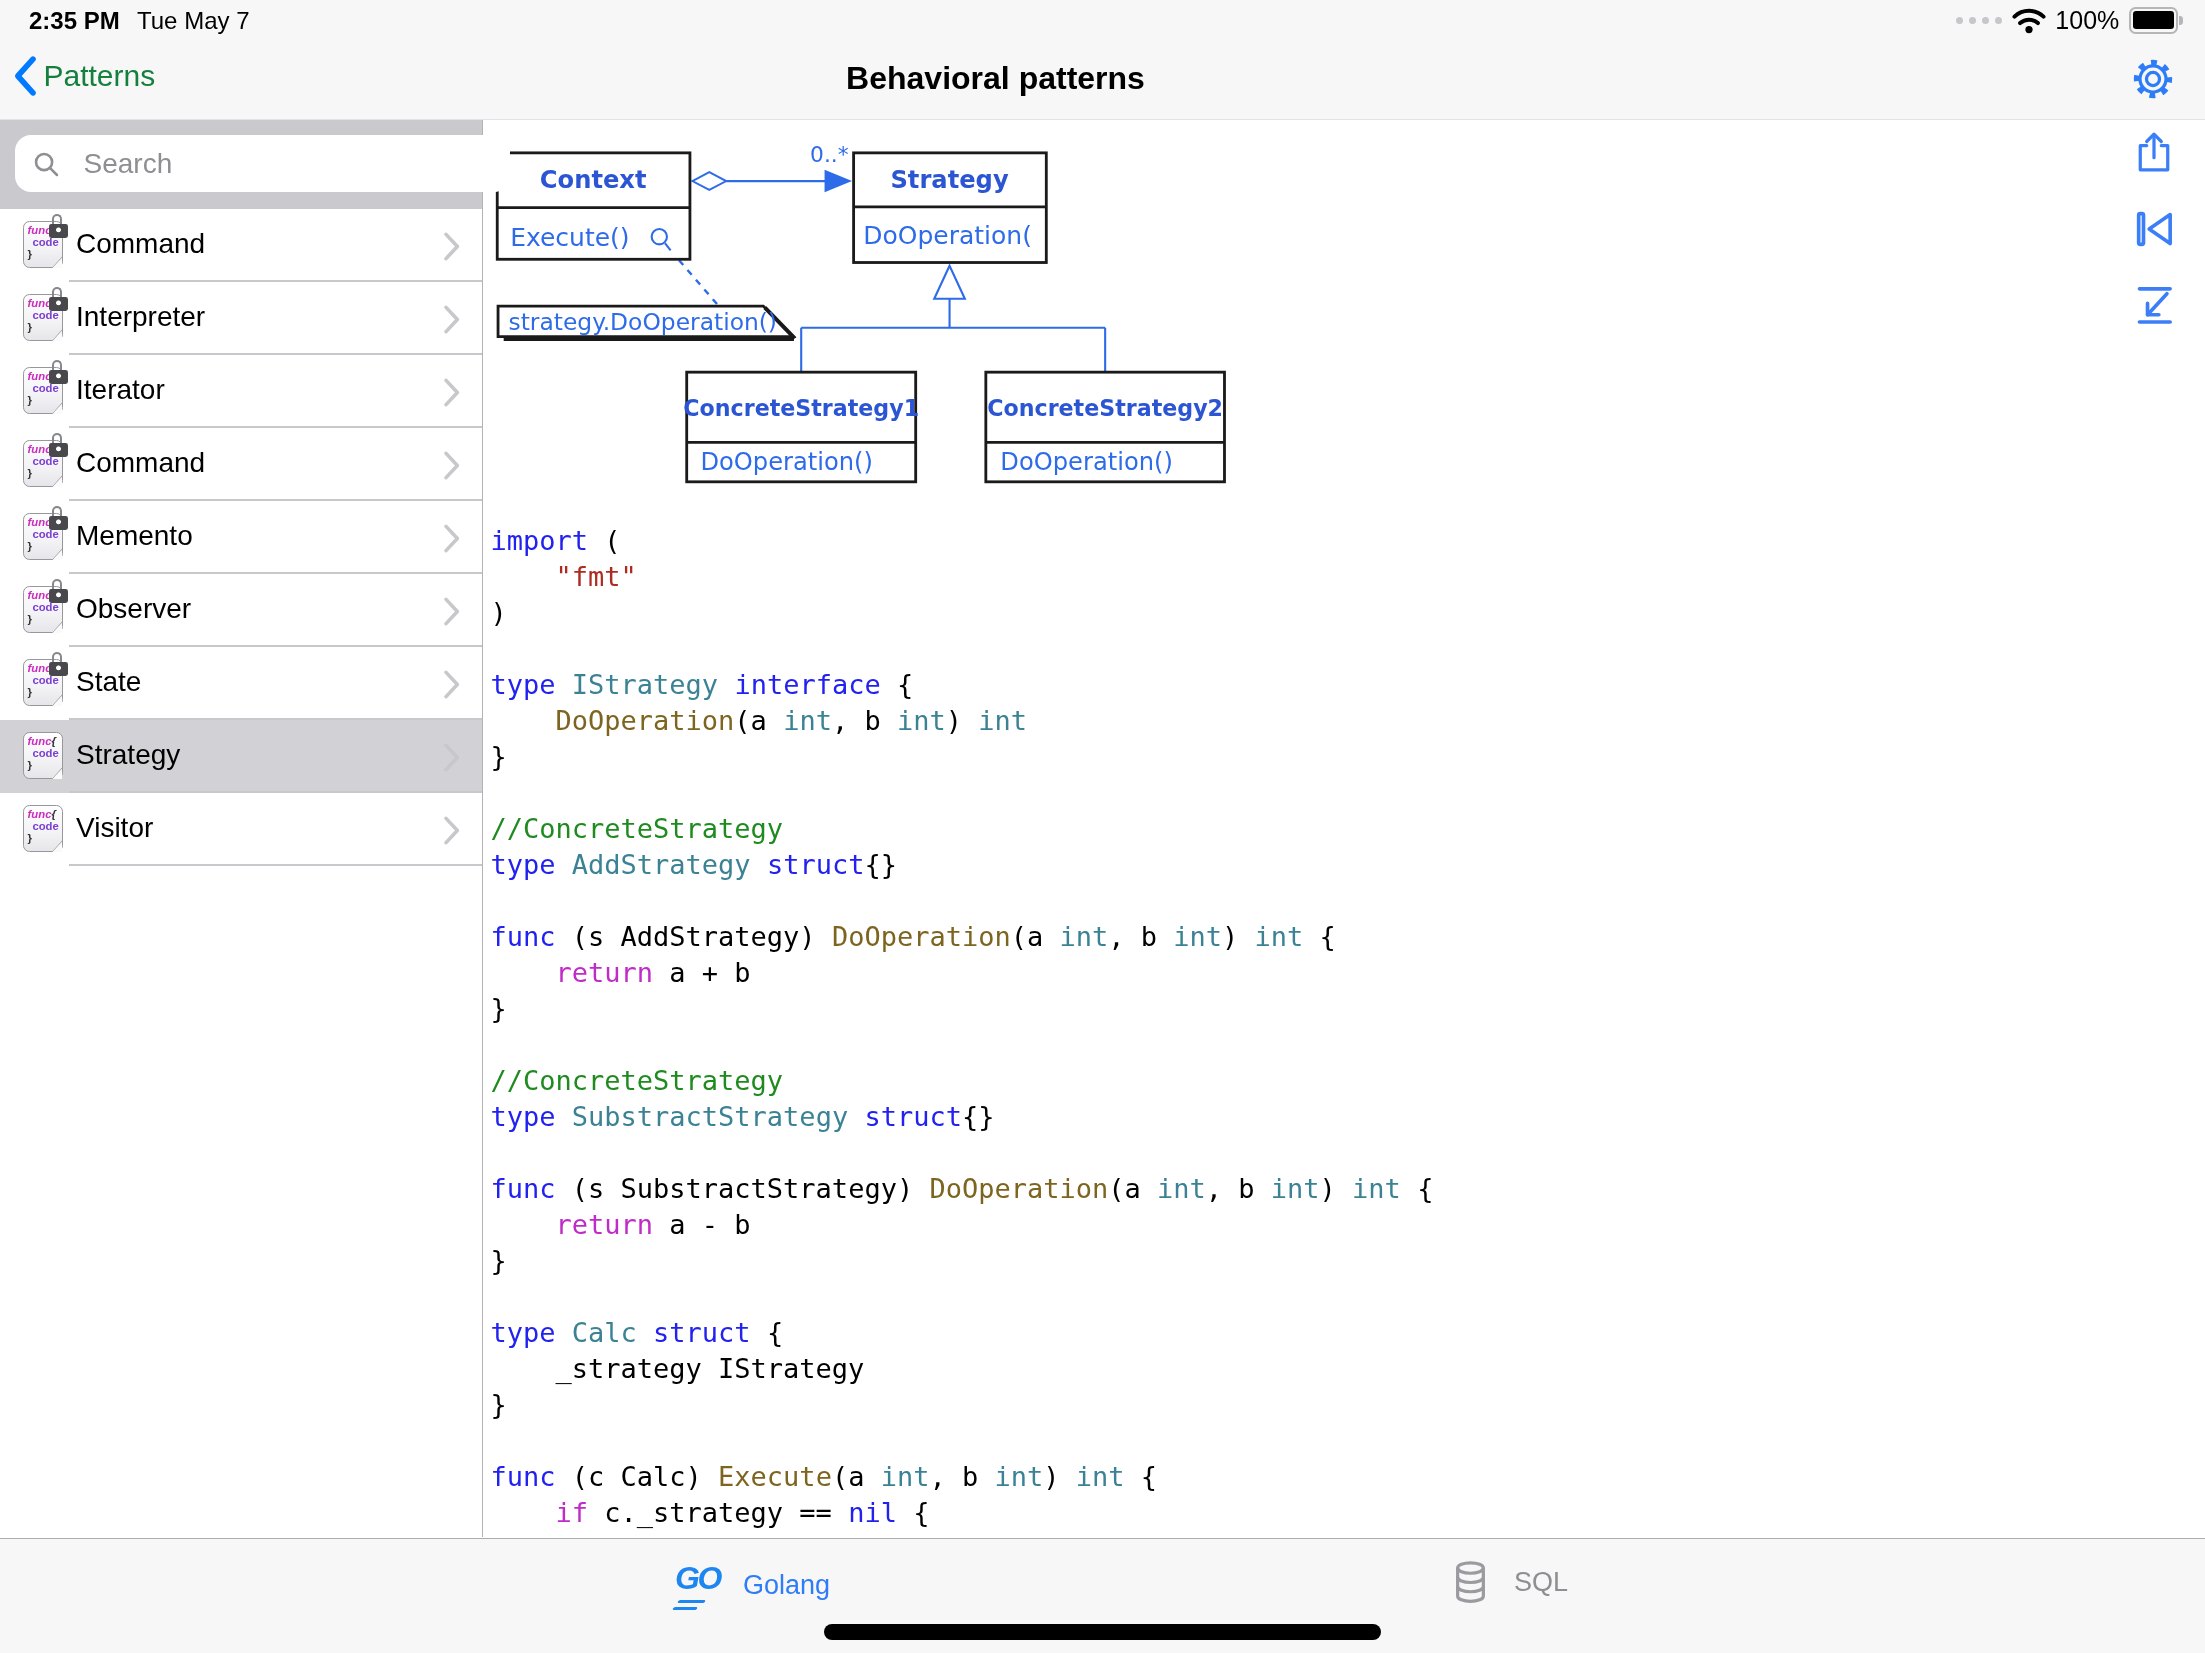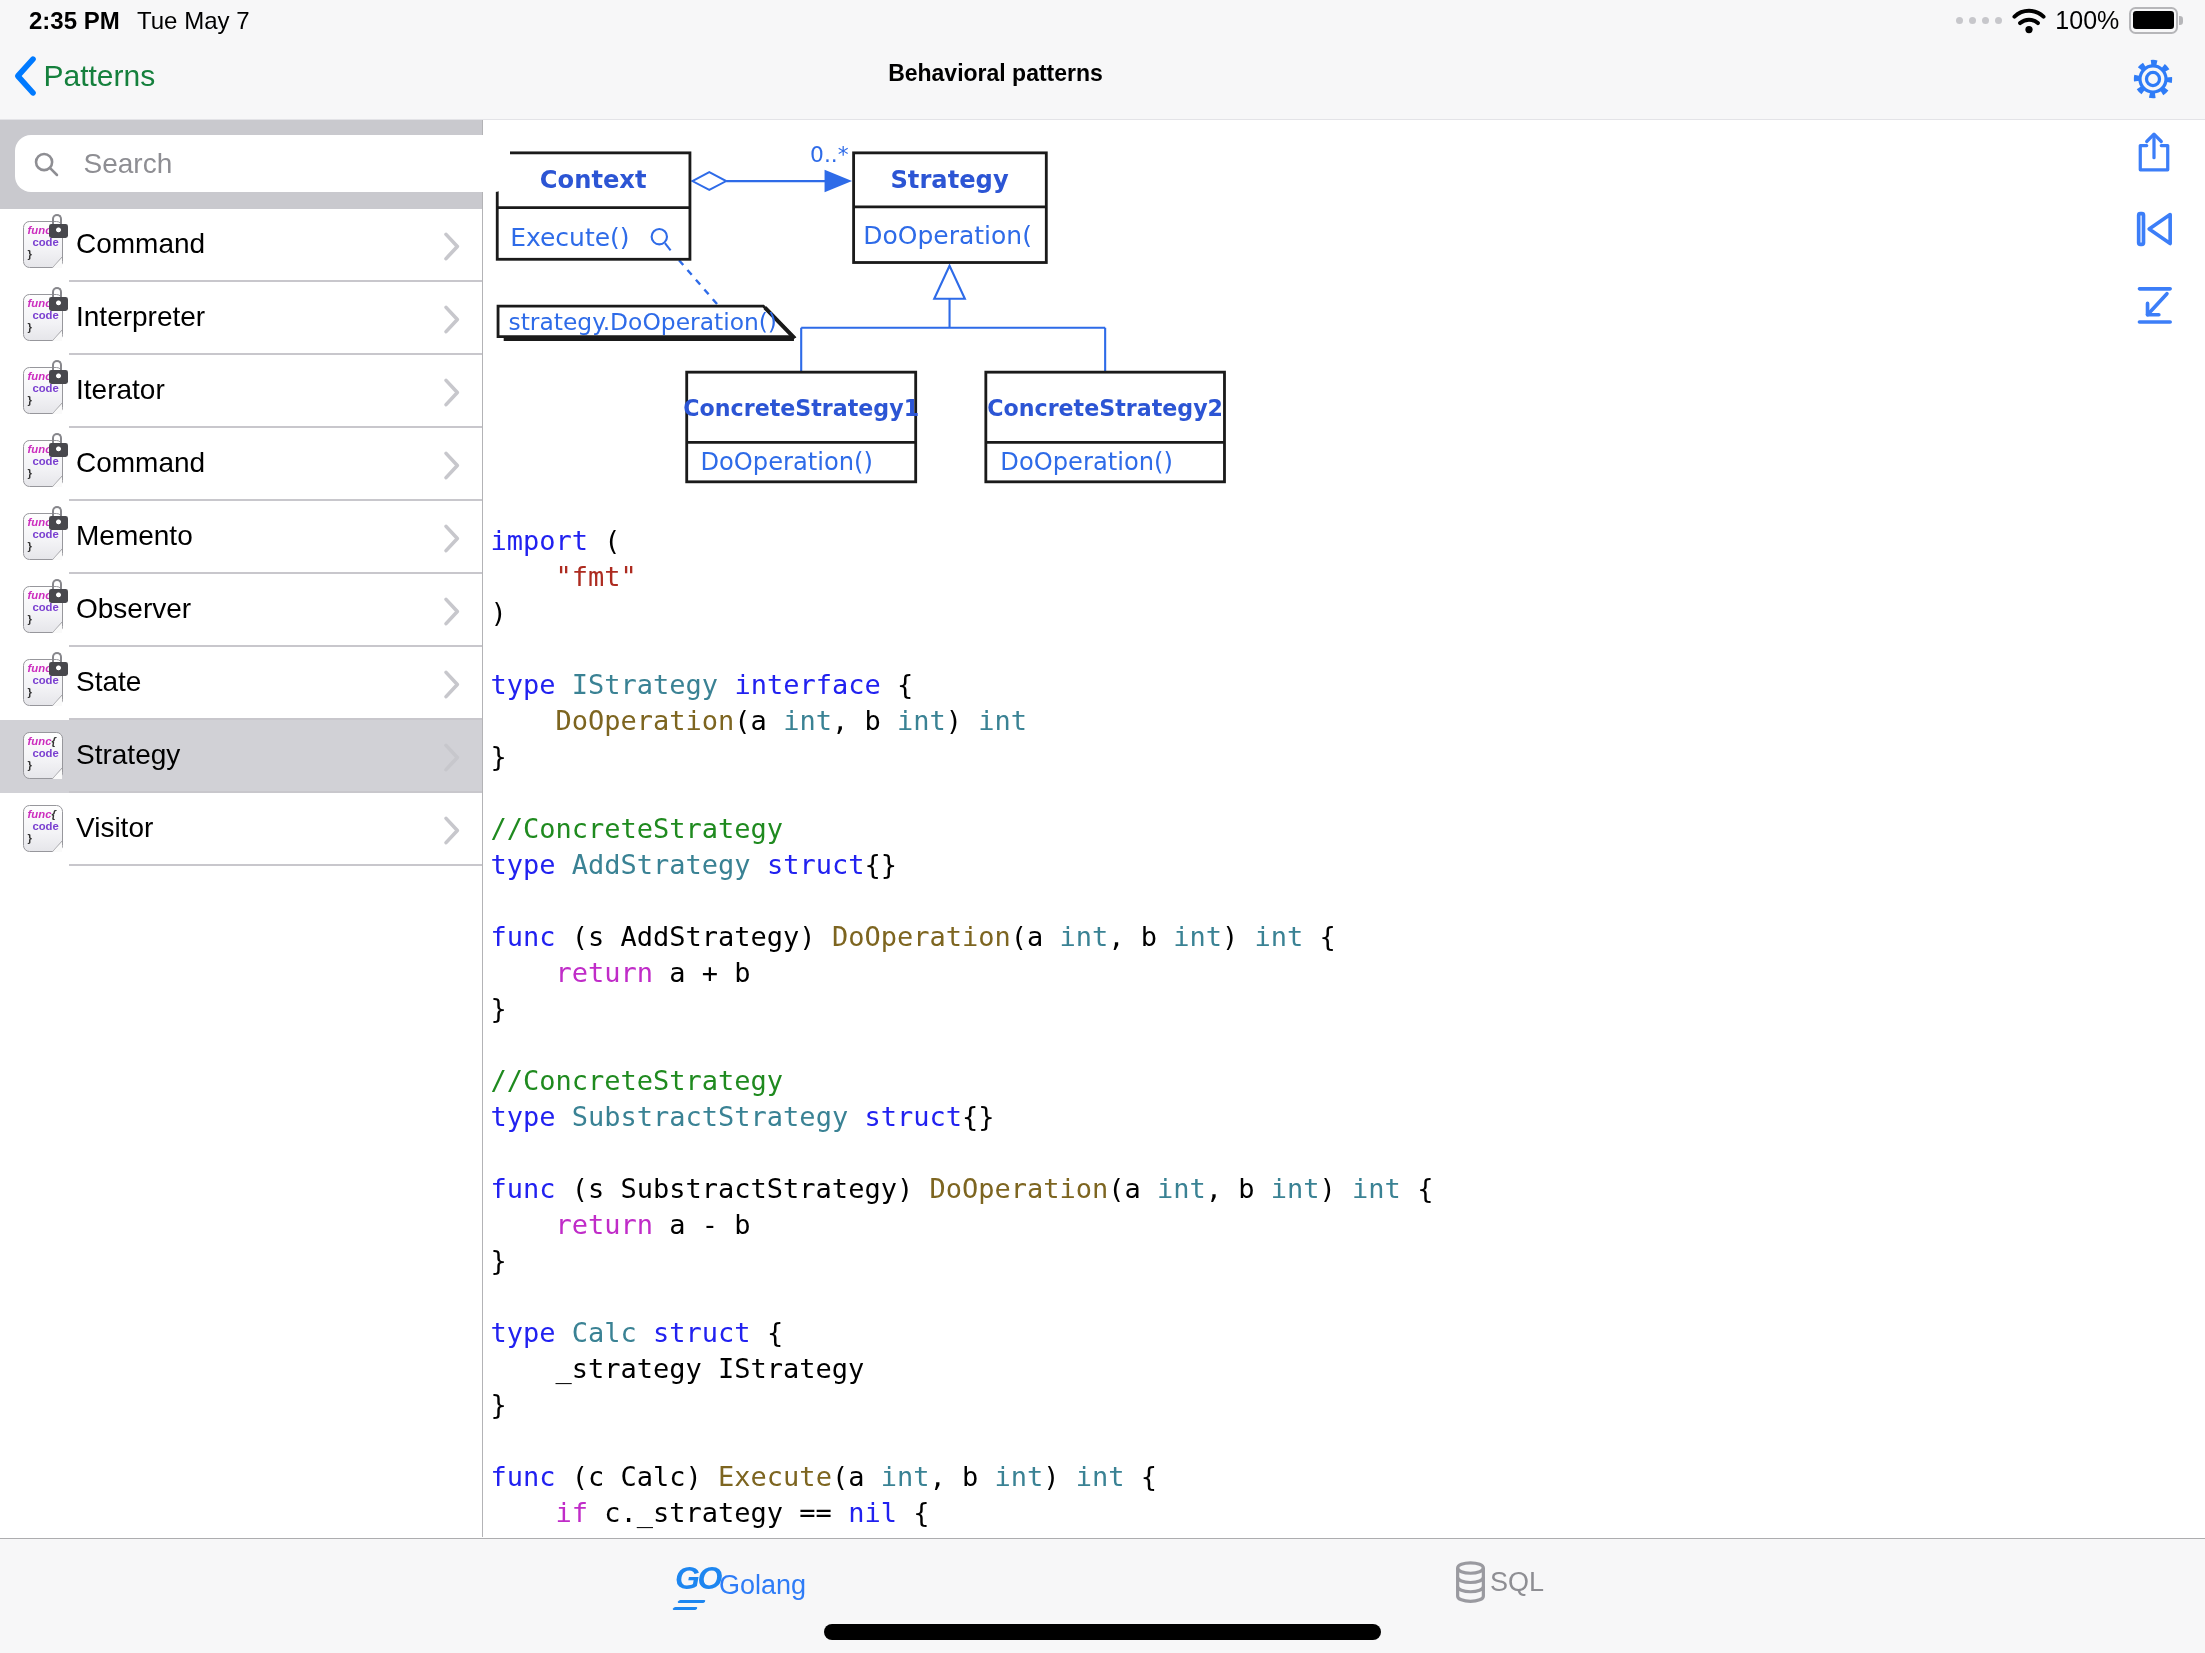--- a/index.html
+++ b/index.html
@@ -17,21 +17,21 @@
   .cell-dots{display:flex;gap:5.7px;}
   .cell-dots i{width:7.3px;height:7.3px;border-radius:50%;background:#c7c7cb;}
   #battery-pct{font-size:25px;font-weight:500;color:#000;}
   .battery{position:relative;width:45px;height:22.6px;border:2px solid #b6b6b9;border-radius:6.5px;}
   .battery .fill{position:absolute;left:2.4px;top:2.4px;bottom:2.4px;right:2.4px;background:#000;border-radius:3.2px;}
   .battery .tip{position:absolute;right:-6.5px;top:6.5px;width:4px;height:9px;background:#b6b6b9;border-radius:0 3.2px 3.2px 0;}
 
   #back-btn{position:absolute;left:13px;top:55px;display:flex;align-items:center;gap:6.5px;cursor:pointer;}
   #back-label{font-size:30px;color:#15803d;}
   #nav-title{position:absolute;left:0;top:60px;width:1991px;text-align:center;
-             font-size:23px;font-weight:700;color:#000;}
+             font-size:32px;font-weight:700;color:#000;}
   #gear-btn{position:absolute;left:2131px;top:57px;width:44px;height:44px;}
 
   
   .rail-btn{position:absolute;left:2133px;width:42px;height:42px;z-index:6;}
   #share-btn{top:131px;}
   #skipstart-btn{top:208px;}
   #collapse-btn{top:284px;}
 
   
   #sidebar{position:absolute;left:0;top:119px;width:483px;height:1418px;background:#fff;
@@ -77,21 +77,21 @@
   .tok-t{color:#3a8294;}
   .tok-f{color:#7d6520;}
   .tok-c{color:#c02cc8;}
   .tok-m{color:#1f8a1f;}
   .tok-s{color:#ad2b20;}
   .tok-n{color:#12795a;}
 
   
   #tabbar{position:absolute;left:0;top:1538px;width:2205px;height:115px;background:#f7f7f8;
           border-top:1.6px solid #adadaf;box-sizing:border-box;z-index:5;}
-  .tab{position:absolute;top:21px;display:flex;align-items:center;gap:0;}
+  .tab{position:absolute;top:21px;display:flex;align-items:center;gap:24px;}
   #tab-golang{left:675px;}
   #tab-sql{left:1451px;}
   .tab-label{font-size:27px;}
   #tab-golang .tab-label{color:#2e7cf7;}
   #tab-sql .tab-label{color:#8e8e93;}
   .go-logo{position:relative;width:44px;height:50px;}
   .go-text{position:absolute;left:0;top:0;font-style:italic;font-weight:700;font-size:32px;
            color:#1d86f0;letter-spacing:-2.4px;font-family:"Liberation Sans",sans-serif;}
   .go-line{position:absolute;height:3.2px;background:#1d86f0;transform:skewX(-28deg);border-radius:1.6px;}
   .go-line1{left:3.2px;top:40px;width:27.4px;}

